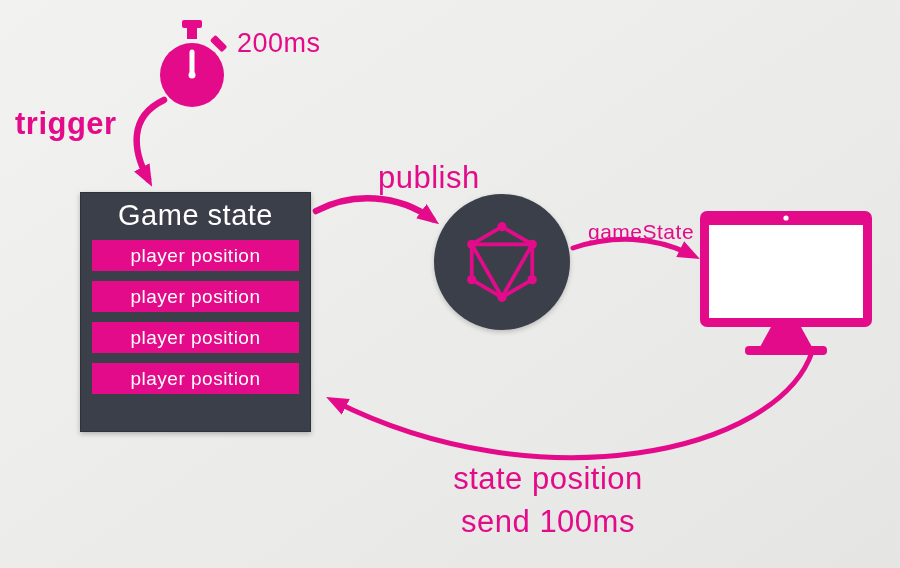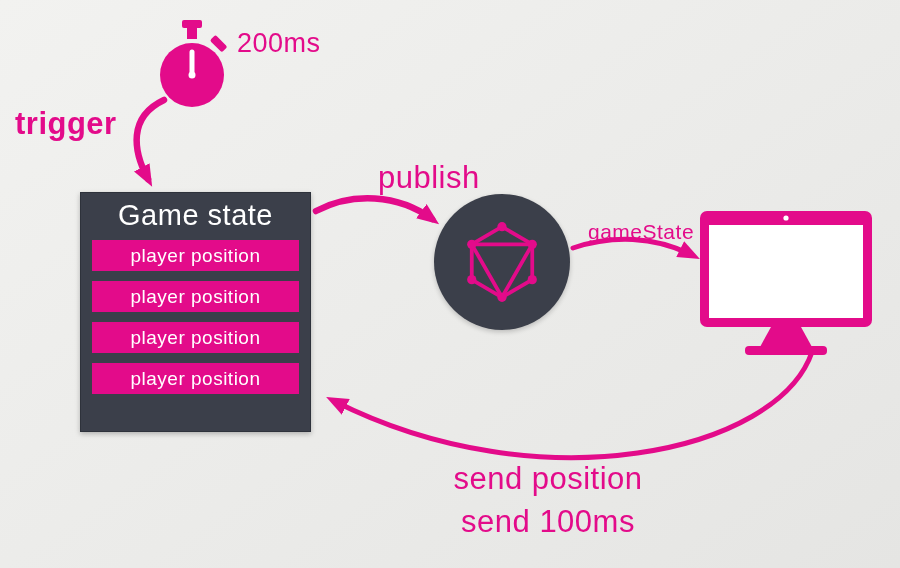--- a/index.html
+++ b/index.html
@@ -118,17 +118,17 @@
 
   <svg class="monitor" viewBox="0 0 174 146">
     <rect class="mg" x="1" y="1" width="172" height="116" rx="7"></rect>
     <rect x="10" y="15" width="154" height="93" fill="#ffffff"></rect>
     <circle cx="87" cy="8" r="2.6" fill="#ffffff"></circle>
     <polygon class="mg" points="72,117 102,117 113,137 61,137"></polygon>
     <rect class="mg" x="46" y="136" width="82" height="9" rx="4"></rect>
   </svg>
 
   <div class="label send-label">
-    <div>send position</div>
+    <div>state position</div>
     <div>send 100ms</div>
   </div>
 
 </div>
 
 </body></html>

